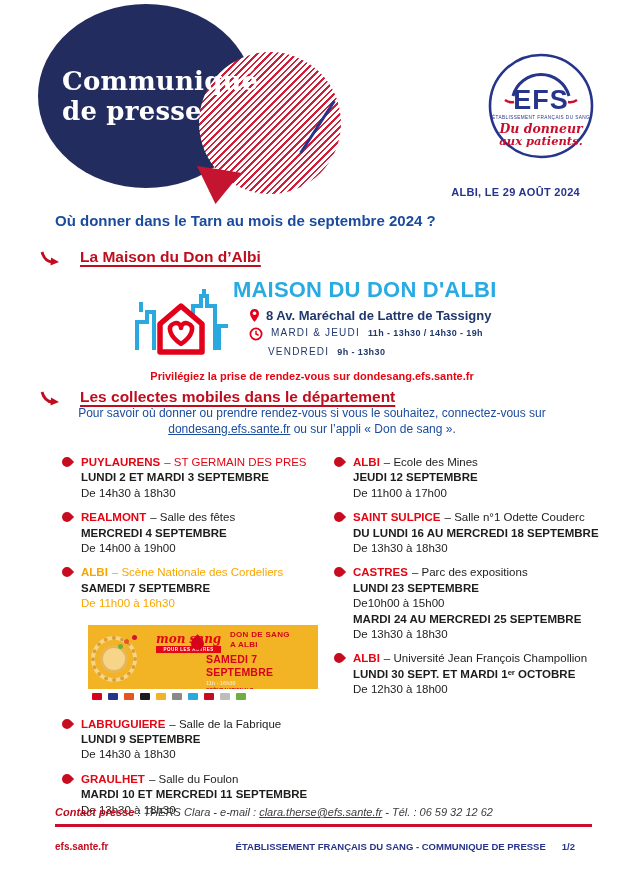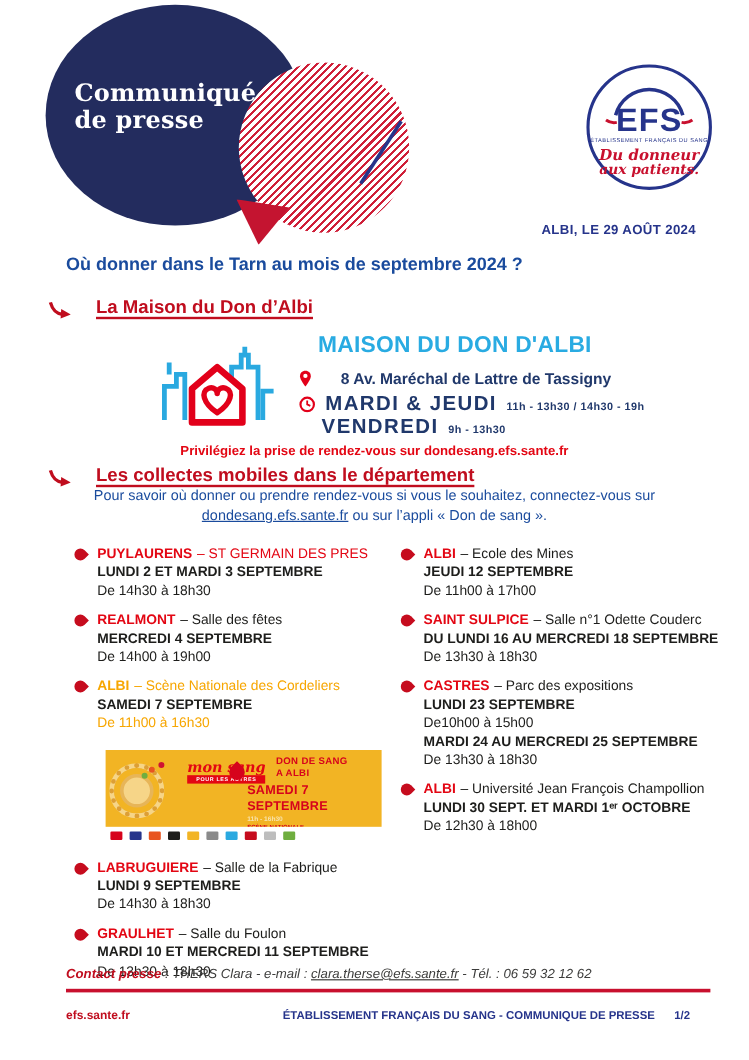--- a/index.html
+++ b/index.html
@@ -4,21 +4,21 @@
 <style>
   html,body{margin:0;padding:0;background:#fff;}
   .page{position:relative;width:624px;height:883px;background:#ffffff;overflow:hidden;
         font-family:"Liberation Sans",sans-serif;color:#1d1d1b;}
 
   
   .navy-circle{position:absolute;left:38px;top:4px;width:216px;height:184px;
                background:#232c5e;border-radius:50%;}
   .badge-text{position:absolute;left:62px;top:66px;color:#ffffff;
               font-family:"DejaVu Serif",serif;font-weight:bold;
-              font-size:20px;line-height:1.17;letter-spacing:.2px;}
+              font-size:26px;line-height:1.17;letter-spacing:.2px;}
   .hatch-circle{position:absolute;left:199px;top:52px;width:142px;height:142px;border-radius:50%;
     background:repeating-linear-gradient(135deg,#cf1f38 0px,#cf1f38 1.8px,#ffffff 1.8px,#ffffff 4.6px);}
   .blue-stripe{position:absolute;left:316px;top:96px;width:3px;height:62px;
                background:#26348b;transform:rotate(33deg);}
   .red-wedge{position:absolute;left:197px;top:166px;width:44px;height:38px;background:#c41430;
              clip-path:polygon(0 0,100% 18%,42% 100%);}
 
   .efs-logo{position:absolute;left:487px;top:52px;width:108px;height:108px;}
 
   .dateline{position:absolute;right:44px;top:186px;color:#26348b;
@@ -29,28 +29,28 @@
   .sec-head{position:absolute;display:flex;align-items:flex-start;gap:21px;}
   .sec-head .txt{color:#c00d1e;font-weight:bold;font-size:15.5px;
                  text-decoration:underline;text-decoration-thickness:2px;text-underline-offset:3px;}
   .sec1{left:40px;top:248px;}
   .sec2{left:40px;top:388px;}
   .arrow-ic{margin-top:3px;flex:0 0 auto;}
 
   
   .house-ic{position:absolute;left:127px;top:286px;}
   .maison-name{position:absolute;left:233px;top:277px;color:#29abe2;font-weight:bold;
-               font-size:19px;letter-spacing:.2px;margin-left:32px;}
-  .addr-row{position:absolute;left:249px;top:308px;display:flex;align-items:center;gap:24px;
+               font-size:22px;letter-spacing:.2px;}
+  .addr-row{position:absolute;left:249px;top:308px;display:flex;align-items:center;gap:6px;
             color:#20386b;font-weight:bold;font-size:13px;}
   .hrow{position:absolute;display:flex;align-items:baseline;gap:8px;color:#20386b;}
   .hrow1{left:249px;top:327px;}
   .hrow2{left:268px;top:346px;}
   .hrow .clock{align-self:center;}
-  .hdays{font-weight:bold;font-size:17px;letter-spacing:1.2px;}
+  .hdays{font-weight:normal;font-size:10px;letter-spacing:1.2px;}
   .htimes{font-weight:bold;font-size:9px;letter-spacing:.4px;}
   .booking{position:absolute;left:0;right:0;top:370px;text-align:center;
            color:#e30613;font-size:11px;font-weight:bold;}
   .booking .lnk{font-weight:800;color:#e30613;}
 
   
   .intro{position:absolute;left:0;right:0;top:406px;text-align:center;
          color:#1a4b9d;font-size:12px;line-height:1.32;}
   .intro .lnk{text-decoration:underline;color:#1a4b9d;}
 

